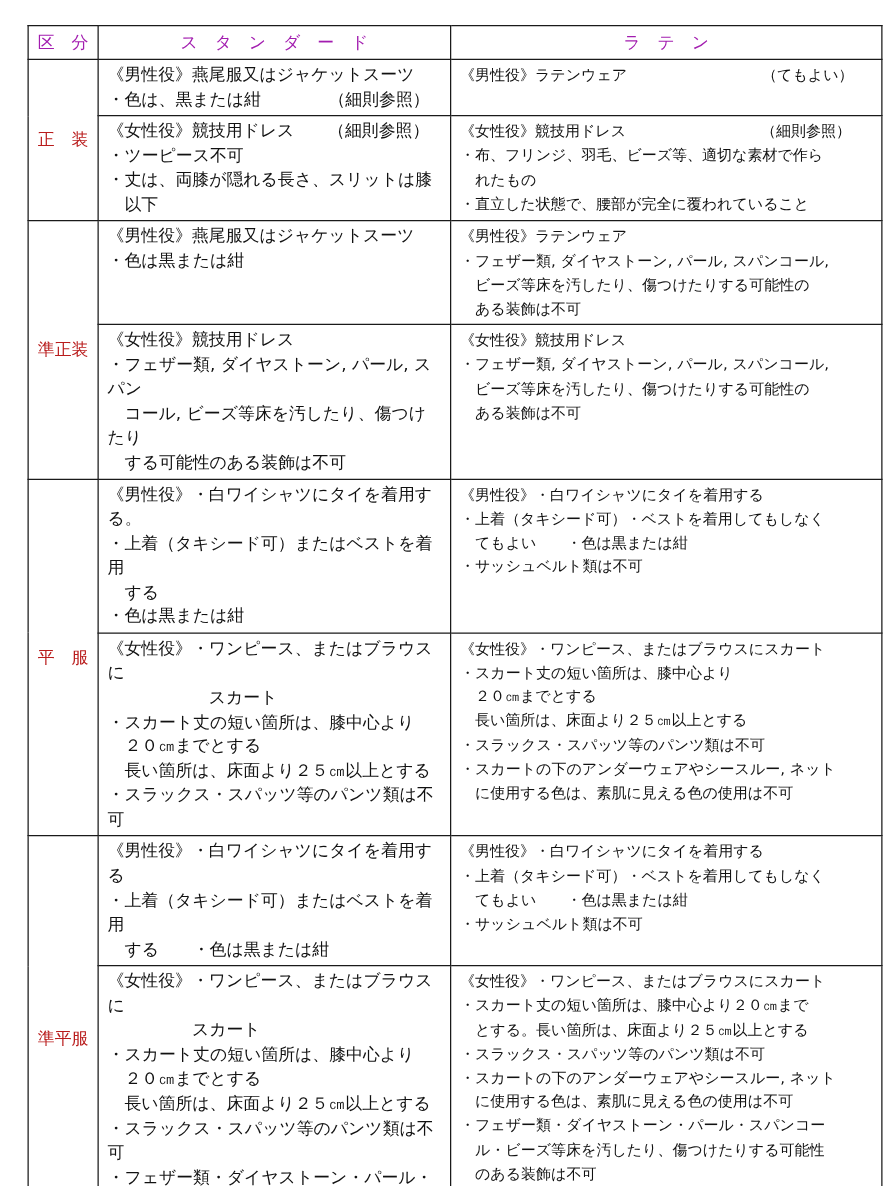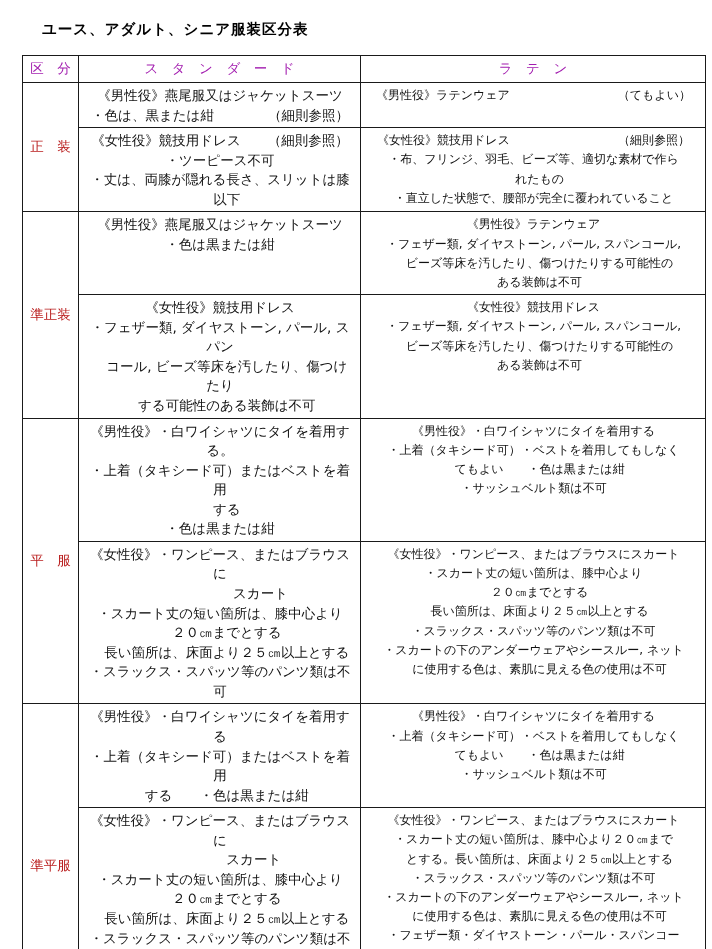--- a/index.html
+++ b/index.html
@@ -36,21 +36,21 @@
   }
   col.c-cat { width: 56px; }
   col.c-std { width: 282px; }
   col.c-lat { width: 345px; }
   th, td {
     border: 1px solid #1a1a1a;
     vertical-align: top;
     box-sizing: border-box;
     font-weight: normal;
     padding: 3px 6px 2px 7px;
-    text-align: center;
+    text-align: left;
   }
   tr.r-head th {
     text-align: center;
     vertical-align: middle;
     font-size: 13.5px;
     padding: 4px 2px;
     color: #a21caf;
   }
   th.rowlabel {
     vertical-align: middle;
@@ -78,21 +78,20 @@
   tr.r-heifuku-m  { height: 85px; }
   tr.r-heifuku-f  { height: 140px; }
   tr.r-junheifuku-m { height: 87px; }
   tr.r-junheifuku-f { height: 191px; }
 </style>
 </head>
 <body>
 
 <div class="page">
 
-  <h1 class="doc-title">ユース、アダルト、シニア服装区分表</h1>
 
   <table class="dress-table">
     <colgroup>
       <col class="c-cat">
       <col class="c-std">
       <col class="c-lat">
     </colgroup>
 
     <tbody>
         <tr class="r-head">

